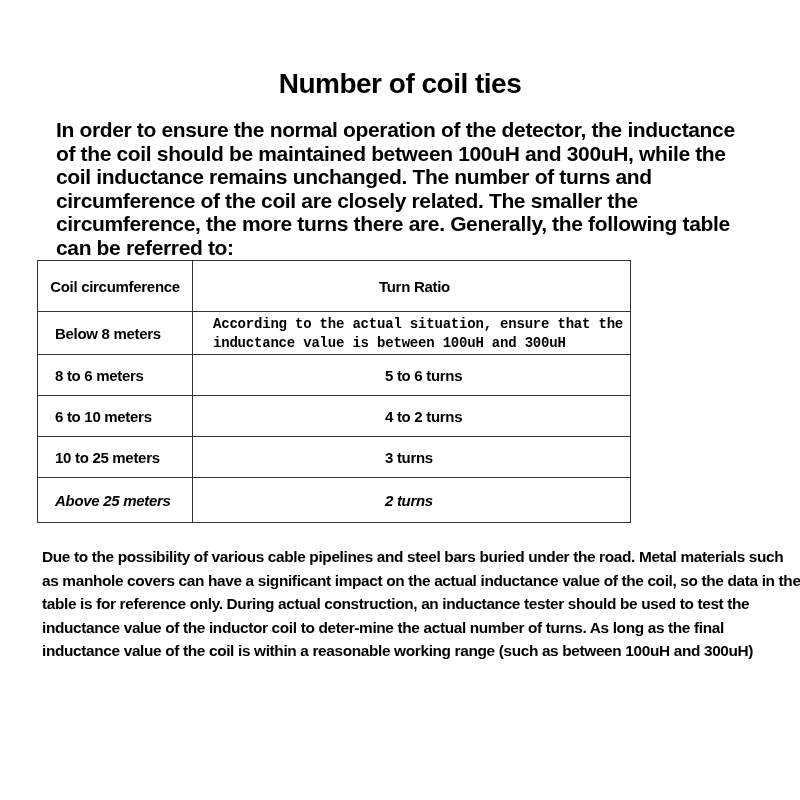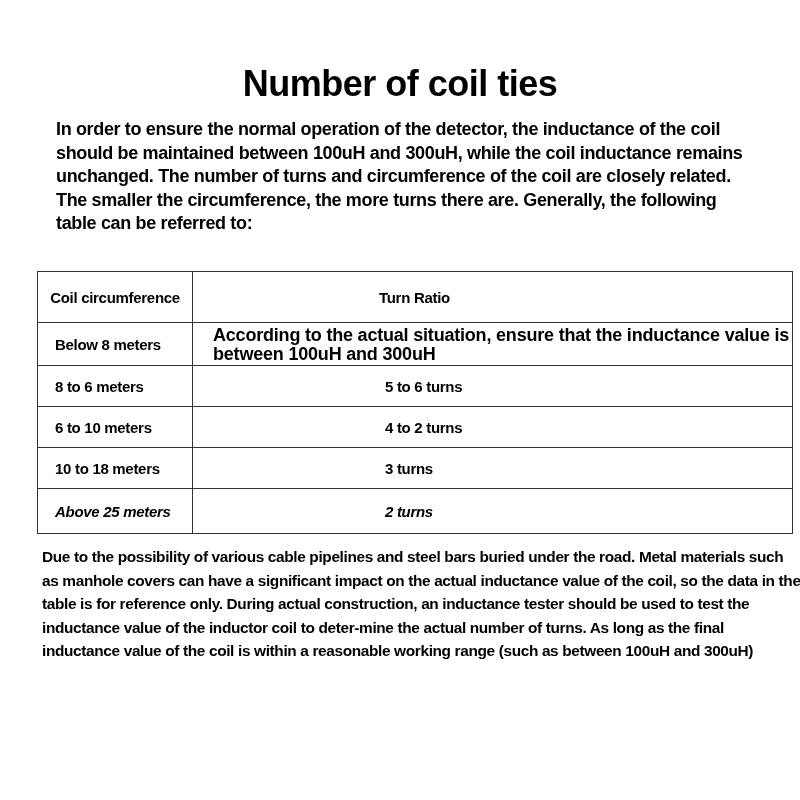--- a/index.html
+++ b/index.html
@@ -1,30 +1,30 @@
 <!DOCTYPE html>
 <html><head>
 <meta charset="utf-8">
 <style>
   html, body { margin: 0; padding: 0; background: #ffffff; }
   body { width: 800px; height: 800px; position: relative; overflow: hidden;
          font-family: "Liberation Sans", "DejaVu Sans", sans-serif; color: #000; }
   .title { position: absolute; top: 62px; left: 0; width: 800px; text-align: center;
-           font-size: 36px; font-weight: bold; letter-spacing: -0.5px; line-height: 44px; }
+           font-size: 28px; font-weight: bold; letter-spacing: -0.5px; line-height: 44px; }
   .intro { position: absolute; top: 118px; left: 56px; width: 690px;
-           font-size: 18px; font-weight: bold; line-height: 23.5px; letter-spacing: -0.35px; }
-  table.ref { position: absolute; top: 271px; left: 37px; width: 756px; border-collapse: collapse; border-radius: 13px; }
+           font-size: 21px; font-weight: bold; line-height: 23.5px; letter-spacing: -0.35px; }
+  table.ref { position: absolute; top: 260px; left: 37px; width: 594px; border-collapse: collapse; border-radius: 13px; }
   table.ref td, table.ref th { border: 1.5px solid #333; padding: 0; font-size: 15px;
            font-weight: bold; letter-spacing: -0.3px; }
   table.ref th { height: 50px; font-weight: bold; }
   th.c1 { width: 154px; text-align: center; font-size: 14.5px; }
   th.c2 { text-align: left; padding-left: 186px !important; }
   td.c1 { text-align: left; padding-left: 17px !important; }
   td.c2 { text-align: left; padding-left: 192px !important; }
-  td.c2.note { padding-left: 20px !important; font-size: 18px; line-height: 19px; letter-spacing: -0.2px; vertical-align: top; padding-top: 3px !important; }
+  td.c2.note { padding-left: 20px !important; font-size: 14px; line-height: 19px; letter-spacing: -0.2px; vertical-align: top; padding-top: 3px !important; font-family: Liberation Mono, monospace; }
   tr.r-note td { height: 39px; }
   tr.r td { height: 40px; }
   tr.r-last td { height: 44px; font-style: italic; }
   .outro { position: absolute; top: 545px; left: 42px; width: 760px;
            font-size: 15.4px; font-weight: bold; line-height: 23.5px; letter-spacing: -0.35px; }
 </style>
 </head>
 <body>
 
 <div class="title">Number of coil ties</div>
@@ -43,21 +43,21 @@
   </tr>
   <tr class="r">
     <td class="c1">8 to 6 meters</td>
     <td class="c2">5 to 6 turns</td>
   </tr>
   <tr class="r">
     <td class="c1">6 to 10 meters</td>
     <td class="c2">4 to 2 turns</td>
   </tr>
   <tr class="r">
-    <td class="c1">10 to 18 meters</td>
+    <td class="c1">10 to 25 meters</td>
     <td class="c2">3 turns</td>
   </tr>
   <tr class="r-last">
     <td class="c1">Above 25 meters</td>
     <td class="c2">2 turns</td>
   </tr>
 </tbody>
   </table>
 
 <div class="outro">Due to the possibility of various cable pipelines and steel bars buried under the road. Metal materials such as manhole covers can have a significant impact on the actual inductance value of the coil, so the data in the table is for reference only. During actual construction, an inductance tester should be used to test the inductance value of the inductor coil to deter-mine the actual number of turns. As long as the final inductance value of the coil is within a reasonable working range (such as between 100uH and 300uH)</div>

